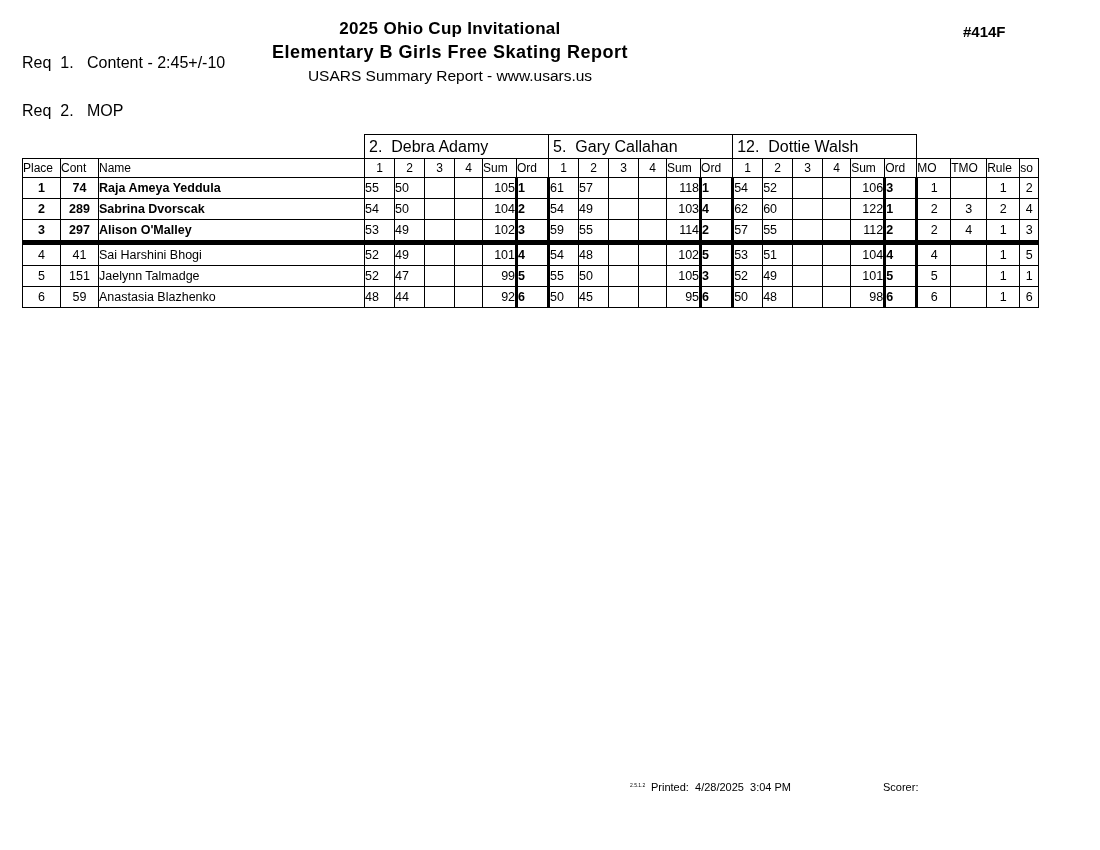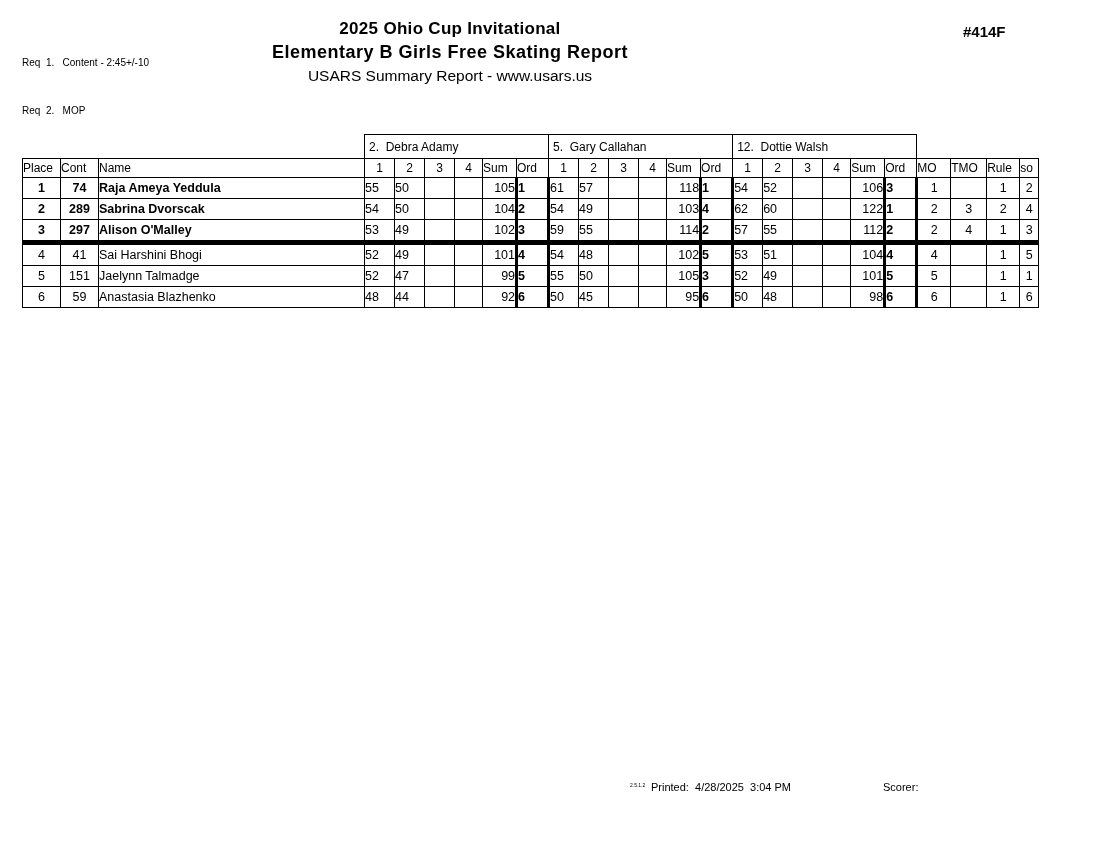--- a/index.html
+++ b/index.html
@@ -1,32 +1,32 @@
 <!DOCTYPE html>
 <html><head>
 <meta charset="utf-8">
 <style>
   html,body{margin:0;padding:0;background:#fff;}
   .page{position:relative;width:1100px;height:850px;background:#ffffff;
         font-family:"Liberation Sans",sans-serif;color:#000;overflow:hidden;}
 
   
-  .req{position:absolute;left:22px;top:23px;font-size:10px;line-height:16px;white-space:pre;}
+  .req{position:absolute;left:22px;top:23px;font-size:16px;line-height:16px;white-space:pre;}
   .titles{position:absolute;left:0;top:18px;width:900px;text-align:center;}
   .title-main{font-size:17px;font-weight:bold;letter-spacing:0.3px;line-height:22px;white-space:pre;}
   .title-venue{font-size:15px;line-height:20px;white-space:pre;}
   .title-event{font-size:18px;font-weight:bold;letter-spacing:0.5px;line-height:25px;white-space:pre;}
   .title-report{font-size:15.5px;line-height:21px;white-space:pre;}
   .eventnum{position:absolute;left:963px;top:23px;font-size:15px;font-weight:bold;}
 
   
   table.results{position:absolute;left:22px;top:134px;border-collapse:collapse;
                 table-layout:fixed;width:1016px;}
   table.results td{padding:0;overflow:hidden;white-space:nowrap;font-size:12.5px;height:20px;}
-  tr.jrow td{border:none;height:23px;font-size:12px;}
+  tr.jrow td{border:none;height:23px;font-size:16px;}
   tr.jrow td.jbox{border:1px solid #000;text-align:left;padding-left:4px;white-space:pre;}
   tr.hrow td{border:1px solid #000;height:18px;font-size:12px;}
   tbody td{border:1px solid #000;}
   .l{text-align:left;padding-left:3px;}
   .hl{text-align:left;padding-left:2px;}
   .c{text-align:center;}
   .r{text-align:right;padding-right:3px;}
   td.ord{border-left:3px solid #000;border-right:3px solid #000;}
   tbody td.ord{font-weight:bold;}
   td.b{font-weight:bold;}

